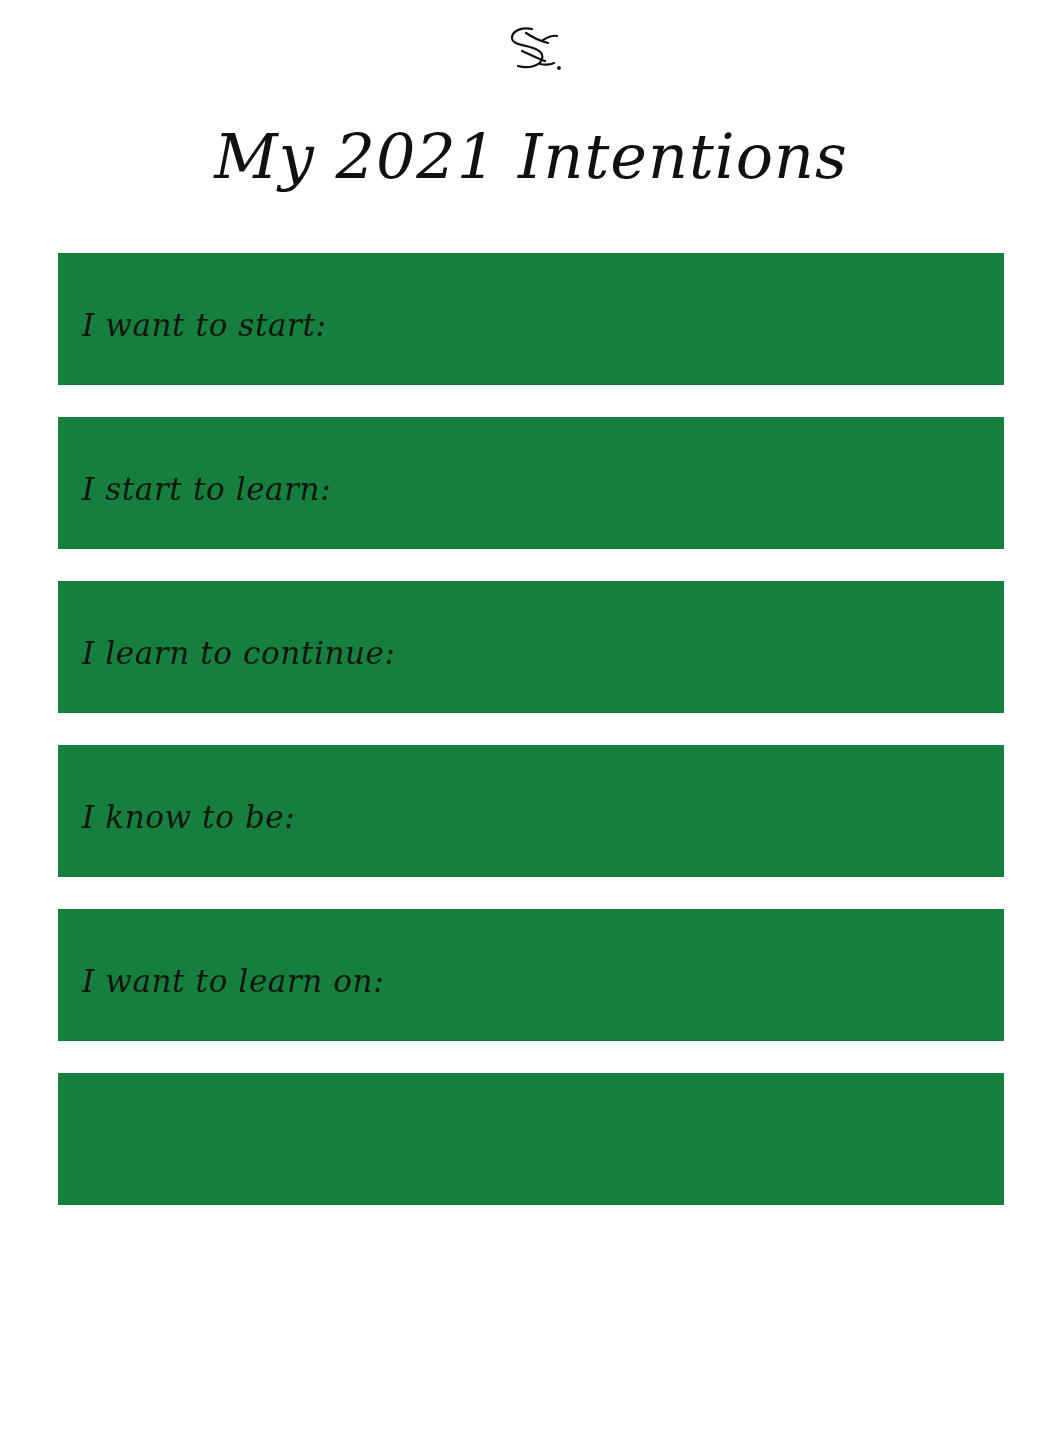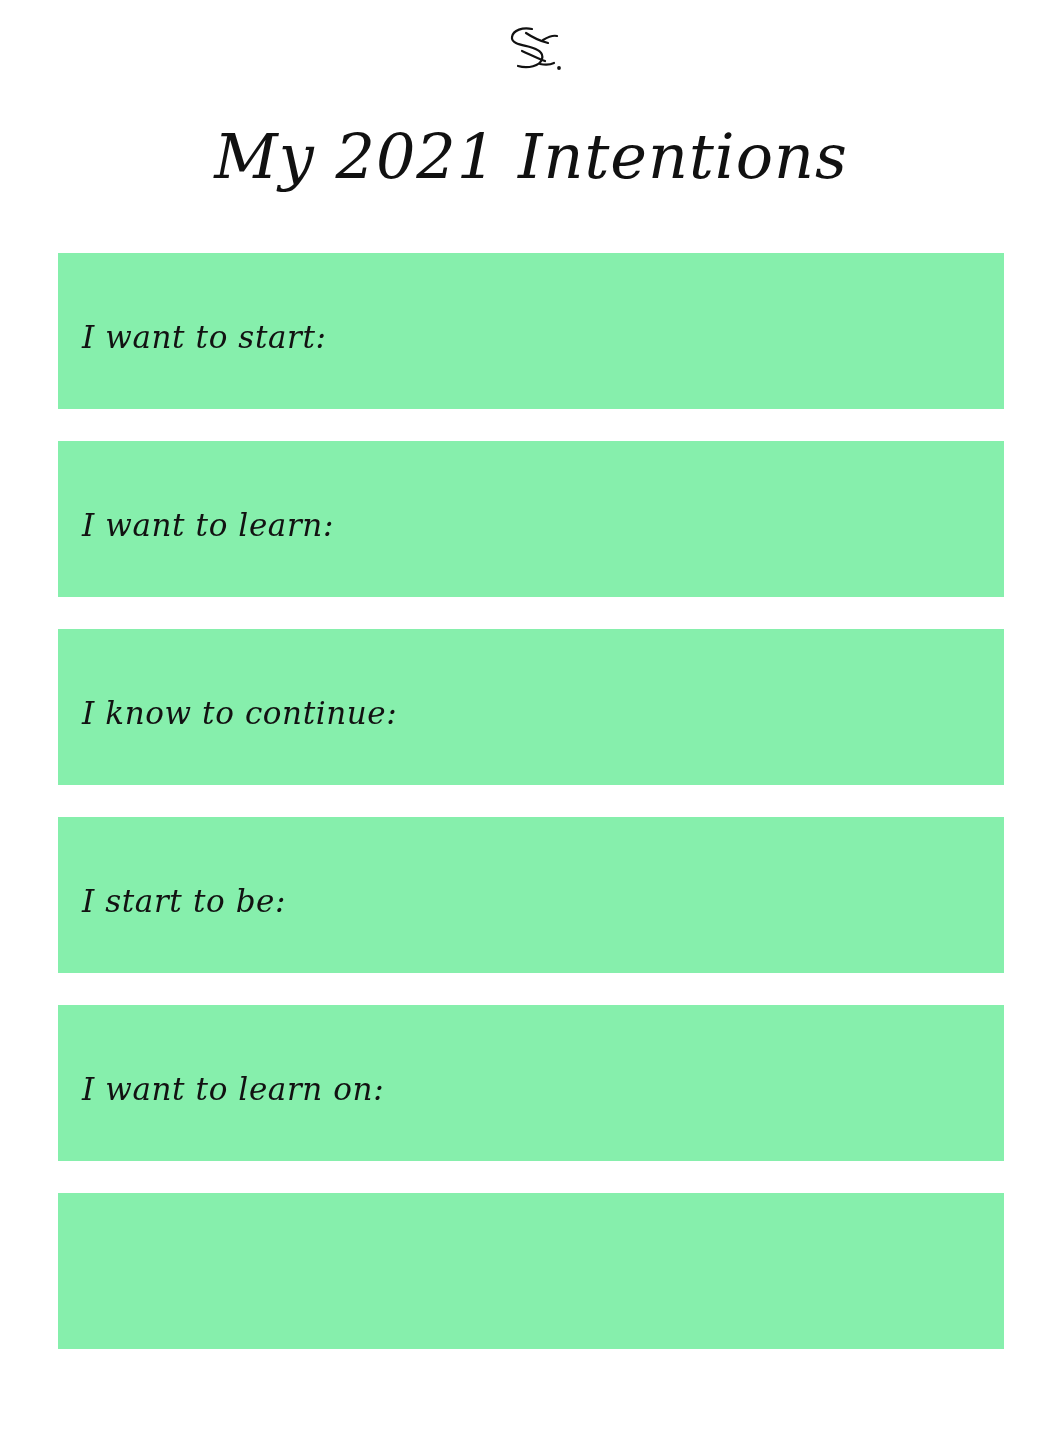--- a/index.html
+++ b/index.html
@@ -52,22 +52,22 @@
   
   .rows {
     margin-top: 64px;
     width: 946px;
     display: flex;
     flex-direction: column;
     gap: 32px;
   }
   .row {
     position: relative;
-    height: 156px;
-    background: #86efac;
+    height: 132px;
+    background: #15803d;
     display: flex;
     align-items: center;
     box-sizing: border-box;
     padding-left: 24px;
   }
   .row-label {
     font-family: "DejaVu Serif", serif;
     font-style: italic;
     font-size: 31px;
     letter-spacing: 0.6px;
@@ -121,31 +121,31 @@
   <div class="title">My 2021 Intentions</div>
 
   <div class="rows">
 
     <div class="row">
       <span class="row-label">I want to start:</span>
       <span class="row-answer"></span>
     </div>
 
     <div class="row">
-      <span class="row-label">I want to learn:</span>
+      <span class="row-label">I start to learn:</span>
       <span class="row-answer"></span>
     </div>
 
     <div class="row">
-      <span class="row-label">I know to continue:</span>
+      <span class="row-label">I learn to continue:</span>
       <span class="row-answer"></span>
     </div>
 
     <div class="row">
-      <span class="row-label">I start to be:</span>
+      <span class="row-label">I know to be:</span>
       <span class="row-answer"></span>
     </div>
 
     <div class="row">
       <span class="row-label">I want to learn on:</span>
       <span class="row-answer"></span>
     </div>
 
     <div class="row">
       <span class="row-answer"></span>

